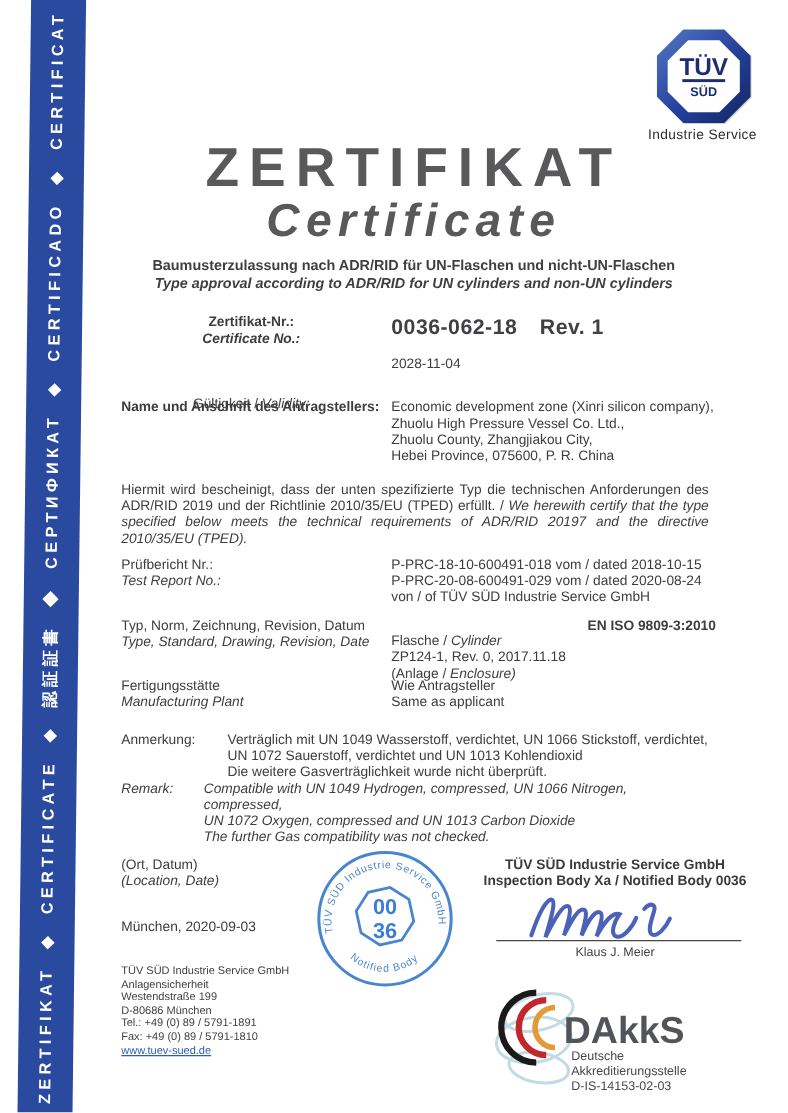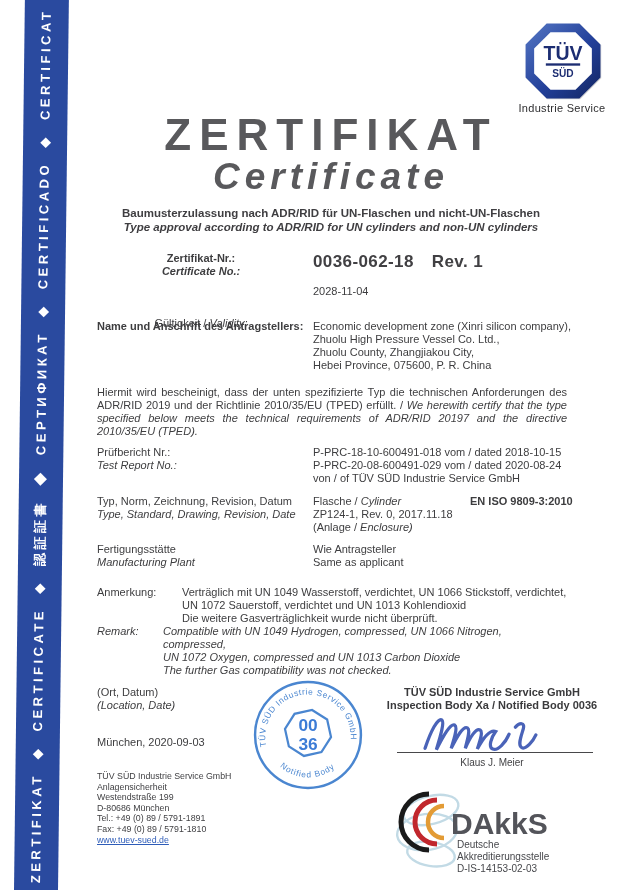--- a/index.html
+++ b/index.html
@@ -112,21 +112,21 @@
   <div class="col-v t" style="top:446px;">
     <div>P-PRC-18-10-600491-018 vom / dated 2018-10-15</div>
     <div>P-PRC-20-08-600491-029 vom / dated 2020-08-24</div>
     <div>von / of TÜV SÜD Industrie Service GmbH</div>
   </div>
 
   <div class="col-l t" style="top:495px;">
     <div>Typ, Norm, Zeichnung, Revision, Datum</div>
     <div class="i">Type, Standard, Drawing, Revision, Date</div>
   </div>
-  <div class="col-v t" style="top:495px;">
+  <div class="col-v t" style="top:507px;">
     <div>
       <span>Flasche /</span>
       <span class="i">Cylinder</span>
     </div>
     <div>ZP124-1, Rev. 0, 2017.11.18</div>
     <div>
       <span>(Anlage /</span>
       <span class="i">Enclosure)</span>
     </div>
   </div>

